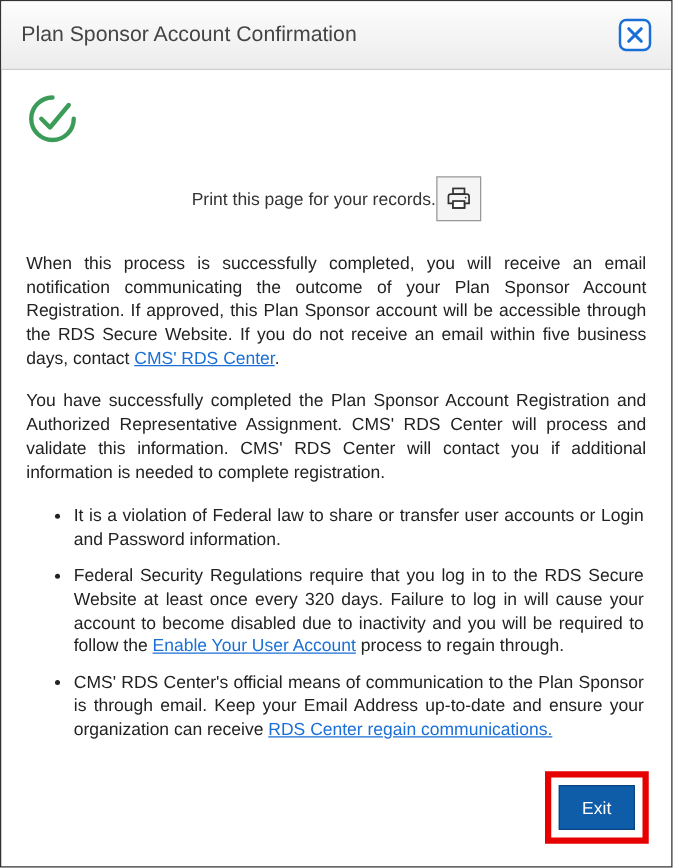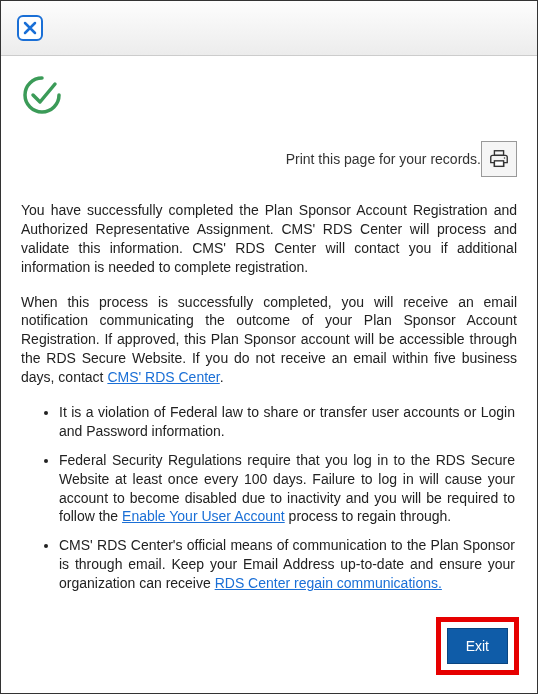--- a/index.html
+++ b/index.html
@@ -39,21 +39,21 @@
     }
     .close-btn svg { display: block; }
     .content {
       padding: 18px 20px;
     }
     .checkmark {
       margin-bottom: 22px;
     }
     .print-row {
       display: flex;
-      justify-content: flex-end;
+      justify-content: center;
       align-items: center;
       margin-bottom: 24px;
     }
     .print-text {
       font-size: 14px;
       color: #333;
     }
     .print-btn {
       width: 36px;
       height: 36px;
@@ -112,20 +112,21 @@
       padding: 9px 18px;
       font-size: 14px;
       cursor: pointer;
       font-family: inherit;
     }
   </style>
 </head>
 <body>
 
 <div class="header">
+  <div class="header-title">Plan Sponsor Account Confirmation</div>
   <div class="close-btn">
     <svg width="14" height="14" viewBox="0 0 14 14">
       <path d="M2 2 L12 12 M12 2 L2 12" stroke="#1a6fd6" stroke-width="2.5" stroke-linecap="round" fill="none"></path>
     </svg>
   </div>
 </div>
 
 <div class="content">
 
   <div class="checkmark">
@@ -140,33 +141,33 @@
     <div class="print-btn">
       <svg width="22" height="22" viewBox="0 0 24 24">
         <rect x="7" y="3" width="10" height="5" stroke="#333" stroke-width="1.5" fill="none"></rect>
         <path d="M5 8 H19 A2 2 0 0 1 21 10 V16 H17 V20 H7 V16 H3 V10 A2 2 0 0 1 5 8 Z" stroke="#333" stroke-width="1.5" fill="none"></path>
         <rect x="7" y="14" width="10" height="6" stroke="#333" stroke-width="1.5" fill="#fff"></rect>
         <circle cx="18" cy="11" r="0.8" fill="#333"></circle>
       </svg>
     </div>
   </div>
 
-  <p class="para">You have successfully completed the Plan Sponsor Account Registration and Authorized Representative Assignment. CMS' RDS Center will process and validate this information. CMS' RDS Center will contact you if additional information is needed to complete registration.</p>
-
   <p class="para">
     <span>When this process is successfully completed, you will receive an email notification communicating the outcome of your Plan Sponsor Account Registration. If approved, this Plan Sponsor account will be accessible through the RDS Secure Website. If you do not receive an email within five business days, contact </span><a class="link">CMS' RDS Center</a><span>.</span>
   </p>
+
+  <p class="para">You have successfully completed the Plan Sponsor Account Registration and Authorized Representative Assignment. CMS' RDS Center will process and validate this information. CMS' RDS Center will contact you if additional information is needed to complete registration.</p>
 
 
   <ul class="reminders">
     <li>
       <span>It is a violation of Federal law to share or transfer user accounts or Login and Password information.</span>
     </li>
     <li>
-      <span>Federal Security Regulations require that you log in to the RDS Secure Website at least once every 100 days. Failure to log in will cause your account to become disabled due to inactivity and you will be required to follow the </span><a class="link">Enable Your User Account</a><span> process to regain through.</span>
+      <span>Federal Security Regulations require that you log in to the RDS Secure Website at least once every 320 days. Failure to log in will cause your account to become disabled due to inactivity and you will be required to follow the </span><a class="link">Enable Your User Account</a><span> process to regain through.</span>
     </li>
     <li>
       <span>CMS' RDS Center's official means of communication to the Plan Sponsor is through email. Keep your Email Address up-to-date and ensure your organization can receive </span><a class="link">RDS Center regain communications.</a><span></span>
     </li>
   </ul>
 
 </div>
 
 <div class="footer">
   <div class="exit-wrap">

